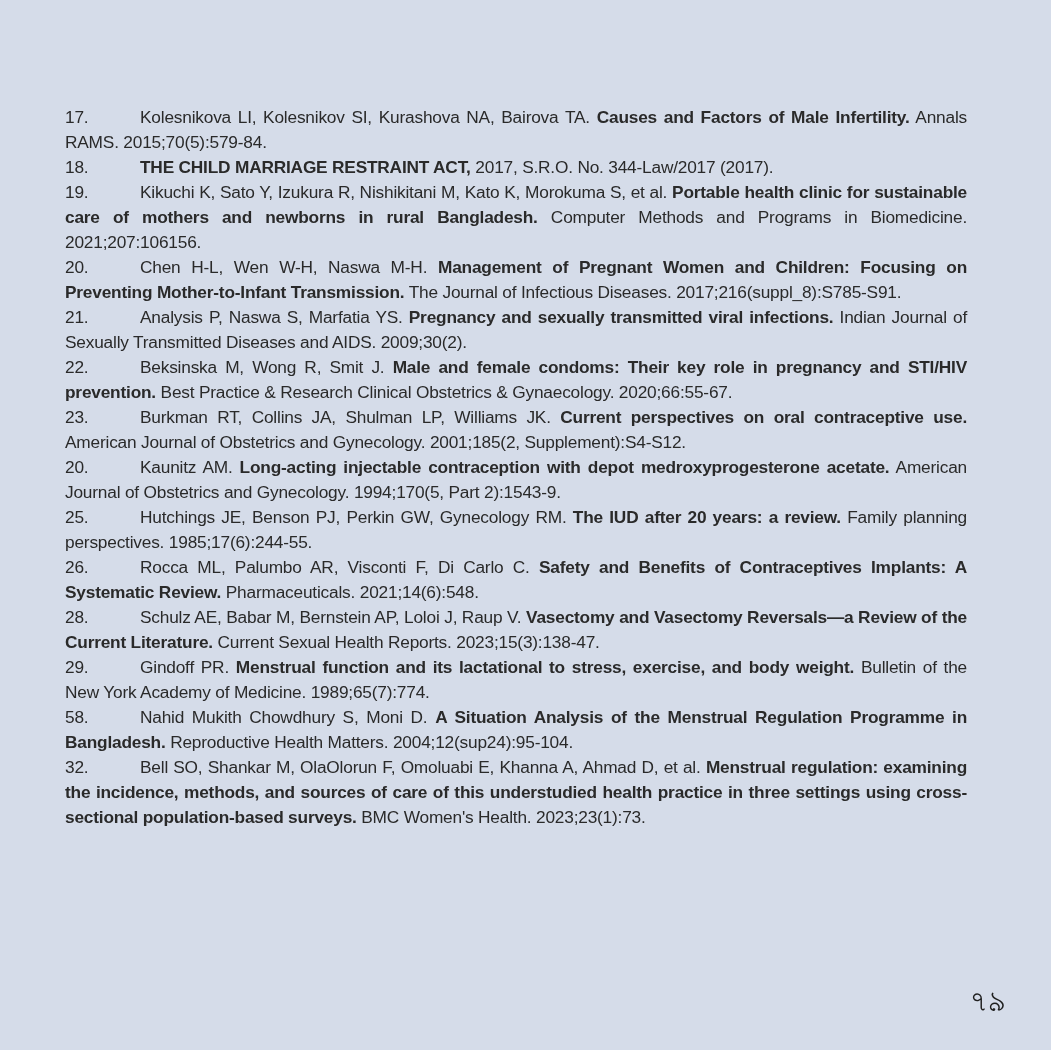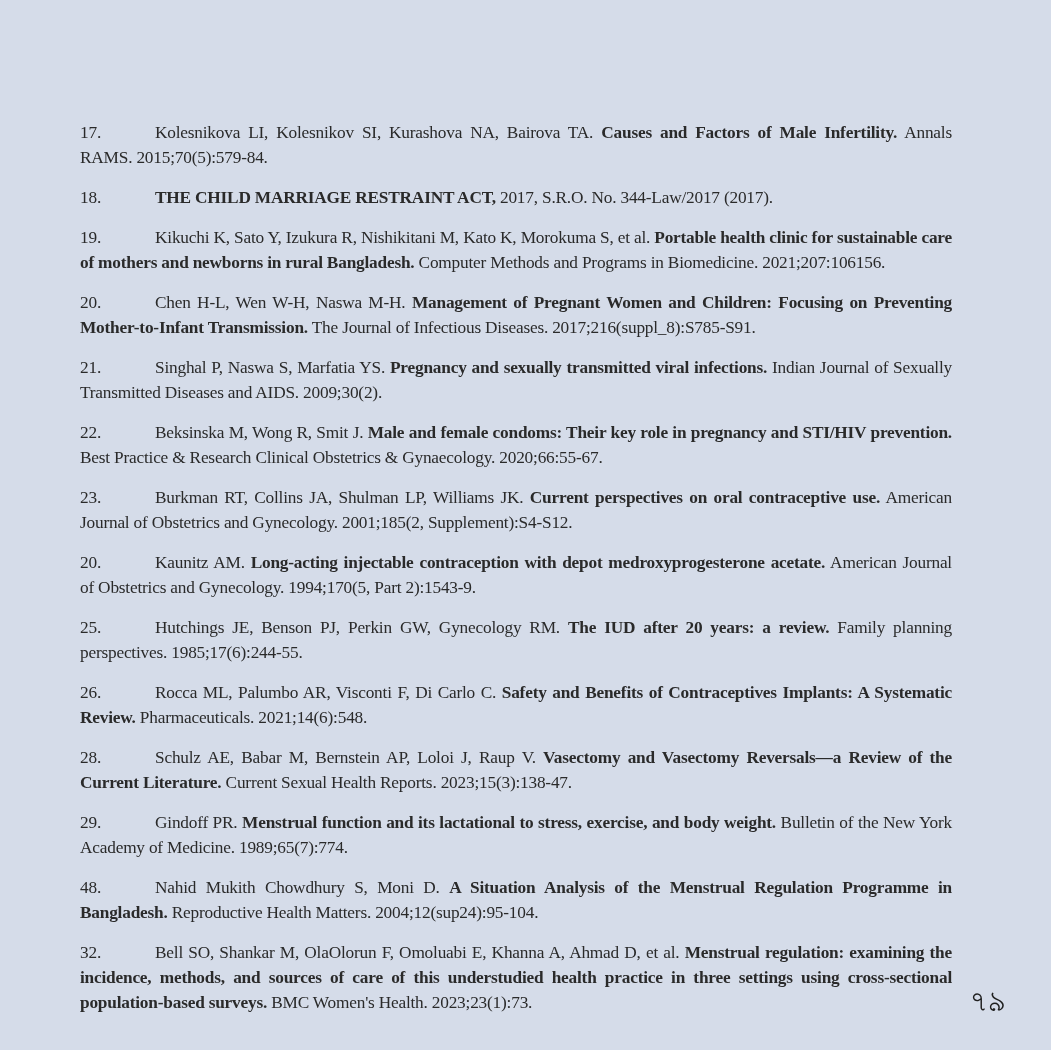--- a/index.html
+++ b/index.html
@@ -12,44 +12,44 @@
     overflow: hidden;
   }
   .refs {
     position: absolute;
     left: 65px; top: 105px;
     width: 902px;
     font-size: 17.3px;
     line-height: 25px;
     letter-spacing: -0.2px;
   }
-  .ref { text-align: justify; margin: 15px; font-family: Liberation Serif, serif; }
+  .ref { text-align: justify; margin: 0; }
   .num { display: inline-block; width: 75px; }
   .title { font-weight: bold; }
   .page-number {
     position: absolute;
     right: 45px; top: 980px;
     font-size: 28px;
     color: #1f1f1f;
     font-family: Liberation Sans, sans-serif;
   }
 </style>
 </head>
 <body>
 
 <div class="refs">
   <p class="ref"><span class="num">17.</span><span>Kolesnikova LI, Kolesnikov SI, Kurashova NA, Bairova TA. </span><span class="title">Causes and Factors of Male Infertility.</span><span> Annals RAMS. 2015;70(5):579-84.</span></p>
   <p class="ref"><span class="num">18.</span><span></span><span class="title">THE CHILD MARRIAGE RESTRAINT ACT,</span><span> 2017, S.R.O. No. 344-Law/2017 (2017).</span></p>
   <p class="ref"><span class="num">19.</span><span>Kikuchi K, Sato Y, Izukura R, Nishikitani M, Kato K, Morokuma S, et al. </span><span class="title">Portable health clinic for sustainable care of mothers and newborns in rural Bangladesh.</span><span> Computer Methods and Programs in Biomedicine. 2021;207:106156.</span></p>
   <p class="ref"><span class="num">20.</span><span>Chen H-L, Wen W-H, Naswa M-H. </span><span class="title">Management of Pregnant Women and Children: Focusing on Preventing Mother-to-Infant Transmission.</span><span> The Journal of Infectious Diseases. 2017;216(suppl_8):S785-S91.</span></p>
-  <p class="ref"><span class="num">21.</span><span>Singhal P, Naswa S, Marfatia YS. </span><span class="title">Pregnancy and sexually transmitted viral infections.</span><span> Indian Journal of Sexually Transmitted Diseases and AIDS. 2009;30(2).</span></p>
+  <p class="ref"><span class="num">21.</span><span>Analysis P, Naswa S, Marfatia YS. </span><span class="title">Pregnancy and sexually transmitted viral infections.</span><span> Indian Journal of Sexually Transmitted Diseases and AIDS. 2009;30(2).</span></p>
   <p class="ref"><span class="num">22.</span><span>Beksinska M, Wong R, Smit J. </span><span class="title">Male and female condoms: Their key role in pregnancy and STI/HIV prevention.</span><span> Best Practice &amp; Research Clinical Obstetrics &amp; Gynaecology. 2020;66:55-67.</span></p>
   <p class="ref"><span class="num">23.</span><span>Burkman RT, Collins JA, Shulman LP, Williams JK. </span><span class="title">Current perspectives on oral contraceptive use.</span><span> American Journal of Obstetrics and Gynecology. 2001;185(2, Supplement):S4-S12.</span></p>
   <p class="ref"><span class="num">20.</span><span>Kaunitz AM. </span><span class="title">Long-acting injectable contraception with depot medroxyprogesterone acetate.</span><span> American Journal of Obstetrics and Gynecology. 1994;170(5, Part 2):1543-9.</span></p>
   <p class="ref"><span class="num">25.</span><span>Hutchings JE, Benson PJ, Perkin GW, Gynecology RM. </span><span class="title">The IUD after 20 years: a review.</span><span> Family planning perspectives. 1985;17(6):244-55.</span></p>
   <p class="ref"><span class="num">26.</span><span>Rocca ML, Palumbo AR, Visconti F, Di Carlo C. </span><span class="title">Safety and Benefits of Contraceptives Implants: A Systematic Review.</span><span> Pharmaceuticals. 2021;14(6):548.</span></p>
   <p class="ref"><span class="num">28.</span><span>Schulz AE, Babar M, Bernstein AP, Loloi J, Raup V. </span><span class="title">Vasectomy and Vasectomy Reversals—a Review of the Current Literature.</span><span> Current Sexual Health Reports. 2023;15(3):138-47.</span></p>
   <p class="ref"><span class="num">29.</span><span>Gindoff PR. </span><span class="title">Menstrual function and its lactational to stress, exercise, and body weight.</span><span> Bulletin of the New York Academy of Medicine. 1989;65(7):774.</span></p>
-  <p class="ref"><span class="num">48.</span><span>Nahid Mukith Chowdhury S, Moni D. </span><span class="title">A Situation Analysis of the Menstrual Regulation Programme in Bangladesh.</span><span> Reproductive Health Matters. 2004;12(sup24):95-104.</span></p>
+  <p class="ref"><span class="num">58.</span><span>Nahid Mukith Chowdhury S, Moni D. </span><span class="title">A Situation Analysis of the Menstrual Regulation Programme in Bangladesh.</span><span> Reproductive Health Matters. 2004;12(sup24):95-104.</span></p>
   <p class="ref"><span class="num">32.</span><span>Bell SO, Shankar M, OlaOlorun F, Omoluabi E, Khanna A, Ahmad D, et al. </span><span class="title">Menstrual regulation: examining the incidence, methods, and sources of care of this understudied health practice in three settings using cross-sectional population-based surveys.</span><span> BMC Women's Health. 2023;23(1):73.</span></p>
 </div>
 
 <div class="page-number">৭৯</div>
 
 </body></html>

